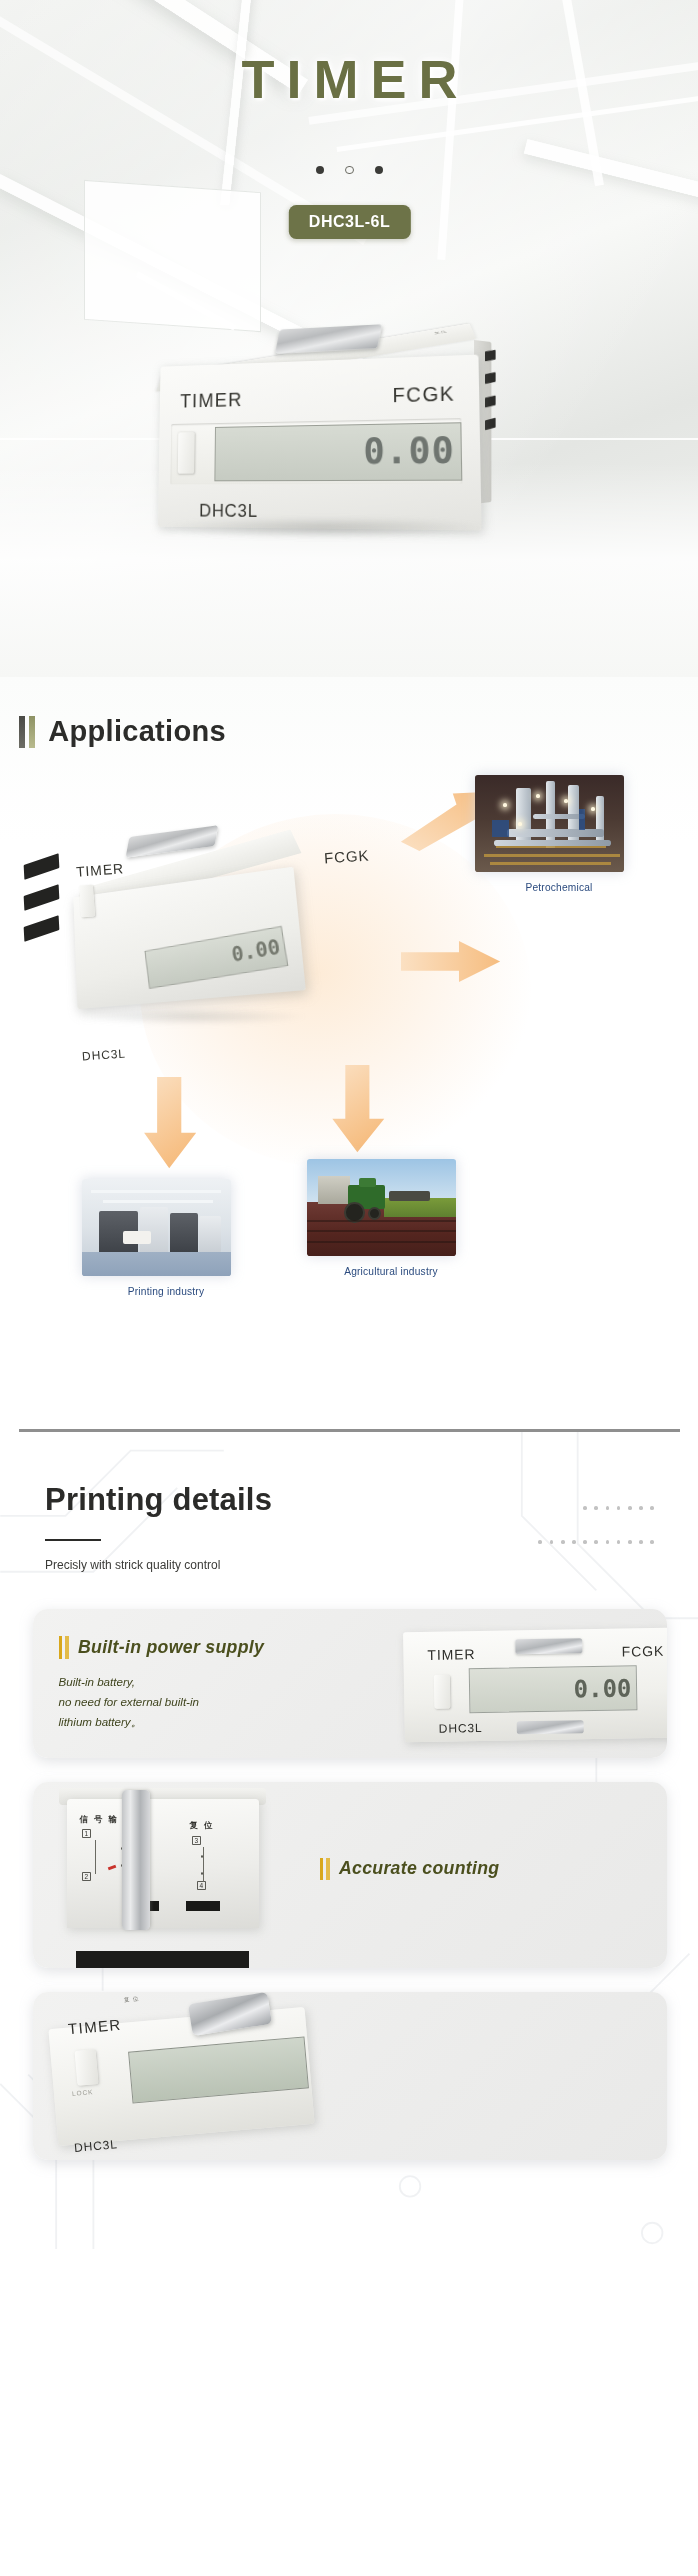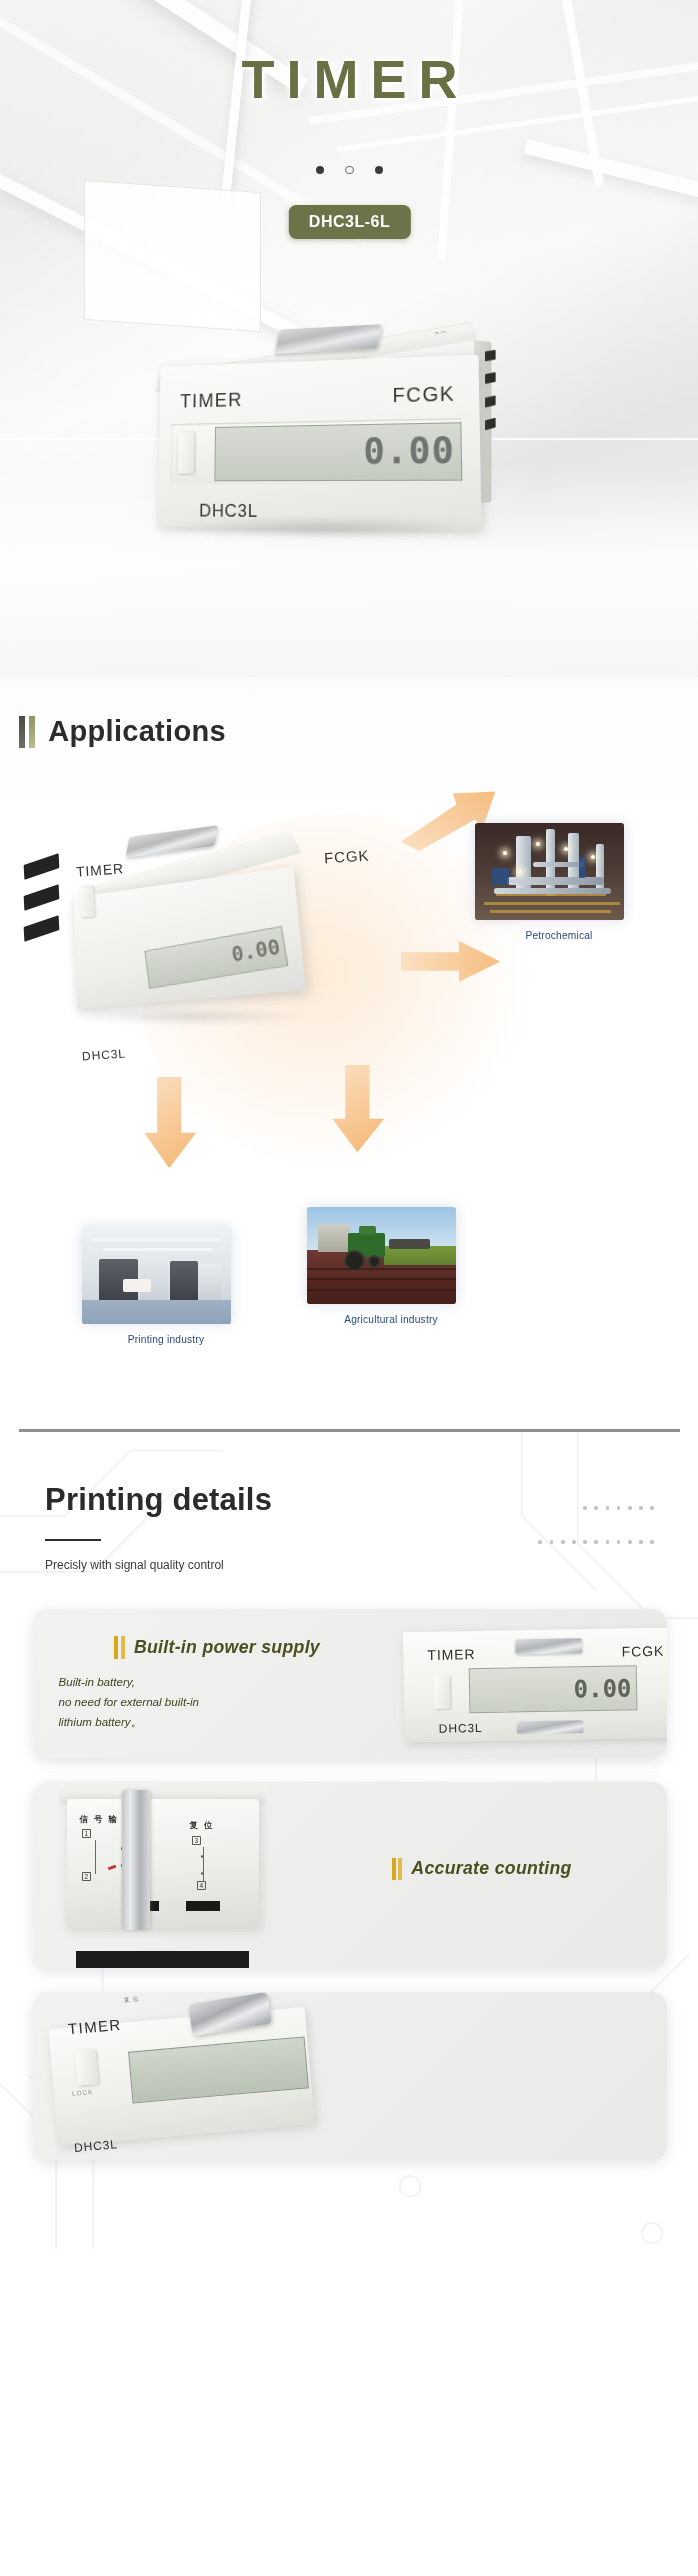--- a/index.html
+++ b/index.html
@@ -156,21 +156,21 @@
   .ad-pins { position:absolute; left:-3.7px; top:45px; }
   .ad-pins i { display:block; width:35px; height:15px; background:#232321; margin-bottom:16px; transform:skewY(-16deg) rotate(-3deg); border-radius:0.9px; }
   .ad-shadow { position:absolute; left:48px; top:194px; width:233px; height:17px;
     background:radial-gradient(ellipse at center, rgba(140,142,138,.3) 0%, rgba(140,142,138,0) 70%); filter:blur(2.8px); }
 
   
   .arrow { position:absolute; }
   .arrow svg { display:block; }
 
   
-  .thumb { position:absolute; text-align:center;margin-top:48px; }
+  .thumb { position:absolute; text-align:center; }
   .thumb .pic { width:149px; height:97px; border-radius:2.8px; overflow:hidden; position:relative;
     box-shadow:0 0 13px rgba(210,215,225,.8); }
   .thumb .cap { margin-top:10.2px; font-size:10.2px; color:#2a4a7e; font-weight:400; letter-spacing:0.2px; }
 
   
   .pic-petro { background:linear-gradient(180deg,#3a2a28 0%,#4b3a33 45%,#6b5a4c 100%); }
   .pic-petro .pipe { position:absolute; background:linear-gradient(90deg,#cfd6dd,#8f9aa6); border-radius:2.8px; }
   .pic-petro .tower { position:absolute; background:linear-gradient(90deg,#e3e8ec,#a8b2bc); border-radius:1.9px 1.9px 0 0; }
   .pic-petro .deck { position:absolute; background:#b9923f; opacity:.85; }
   .pic-petro .lamp { position:absolute; width:3.7px; height:3.7px; border-radius:50%; background:#fff8e0; box-shadow:0 0 6.5px 2.8px rgba(255,245,210,.85); }
@@ -217,21 +217,21 @@
   .cards { position:relative; z-index:2; margin-top:37px; }
   .card {
     position:relative; width:634px; height:auto; margin:0 auto 24px;
     background:linear-gradient(135deg,#f2f2f1 0%,#ededec 50%,#e9e9e8 100%);
     border-radius:15px; box-shadow:0 3.7px 13px rgba(175,178,182,.35);
     display:flex; overflow:hidden; min-height:149px;
   }
   .card.reverse { flex-direction:row-reverse; }
   .card .txt { flex:1; padding:24px 18.6px 24px 26px; display:flex; flex-direction:column; justify-content:center; }
   .card.reverse .txt { padding:24px 22.4px 24px 15px; }
-  .feat-head { display:flex; align-items:center; gap:9.3px; margin-bottom:13px;justify-content:center; }
+  .feat-head { display:flex; align-items:center; gap:9.3px; margin-bottom:13px; }
   .feat-bars { display:flex; gap:2.8px; }
   .feat-bars i { display:block; width:3.7px; height:22.4px; background:#d8a71c; }
   .feat-bars i:nth-child(2) { background:#e3bb49; }
   .feat-title { font-size:17.7px; font-weight:700; font-style:italic; color:#4b4f1e; letter-spacing:0.3px; }
   .feat-body { font-size:11.6px; font-style:italic; color:#3e431c; line-height:1.72; }
 
   .card .media { width:272px; position:relative; background:transparent; }
 
   
   .m1-body { position:absolute; left:9.3px; top:20.5px; width:270px; height:110px;
@@ -527,21 +527,21 @@
         <circle cx="440" cy="810" r="11"></circle>
         <circle cx="640" cy="560" r="11"></circle>
         <circle cx="700" cy="860" r="11"></circle>
         <circle cx="60" cy="480" r="11"></circle>
       </g>
     </svg>
 
     <div class="det-head">
       <h2>Printing details</h2>
       <div class="det-rule"></div>
-      <div class="det-sub">Precisly with signal quality control</div>
+      <div class="det-sub">Precisly with strick quality control</div>
       <div class="dots-a">
         <i></i>
           <i></i>
           <i></i>
           <i></i>
           <i></i>
           <i></i>
           <i></i>
       </div>
       <div class="dots-b">

